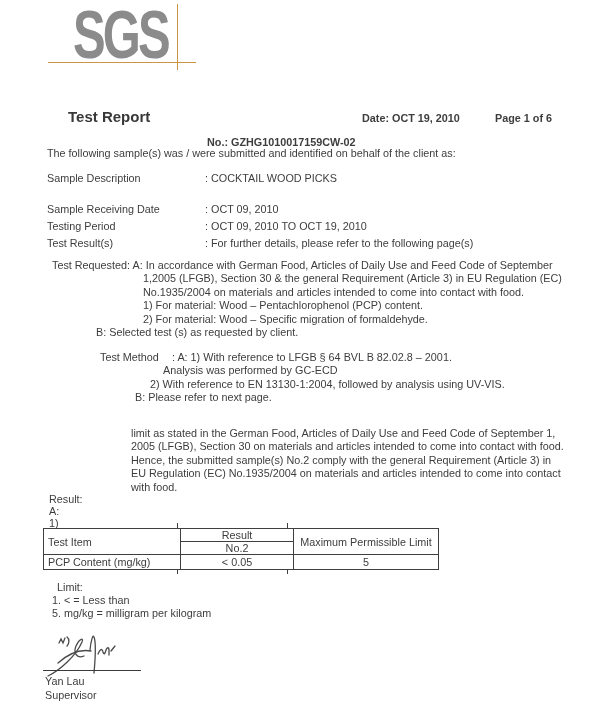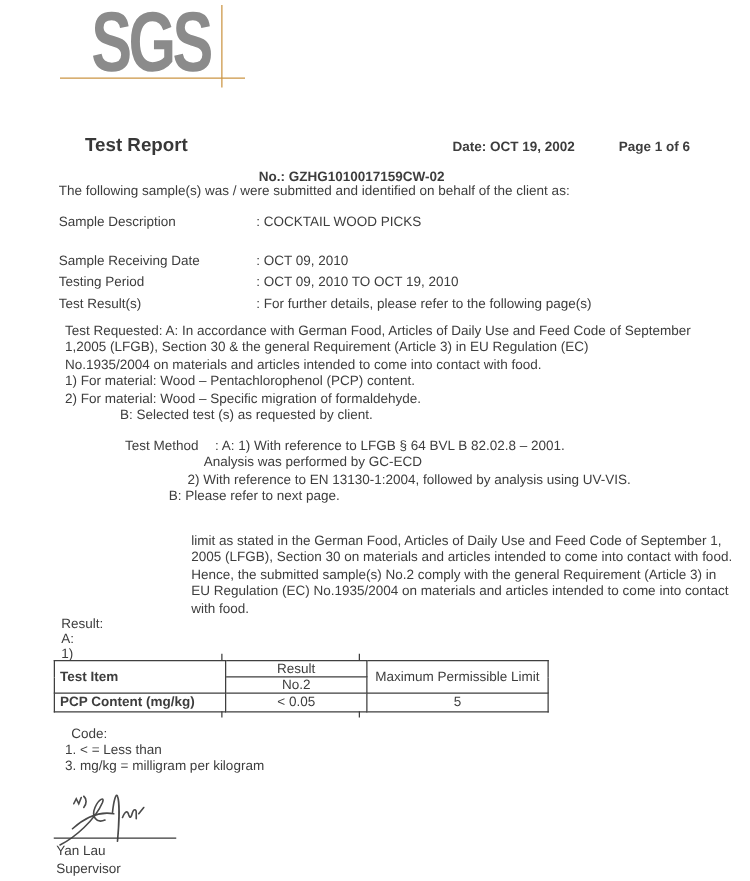--- a/index.html
+++ b/index.html
@@ -31,33 +31,33 @@
   .ln { white-space:nowrap; line-height:13.4px; }
   .intro { position:absolute; left:47px; top:147px; }
   .field-row { position:absolute; left:47px; white-space:nowrap; }
   .field-row .flabel { display:inline-block; width:158px; }
   .fr1 { top:172px; } .fr2 { top:203px; } .fr3 { top:220px; } .fr4 { top:237px; }
   .sect { position:absolute; left:52px; }
   .sect-requested { top:259px; }
   .sect-method    { top:351px; }
   .sect-conclusion{ top:427px; }
   .slabel { display:inline-block; width:72px;margin-left:48px; }
-  .ind91  { }
+  .ind91  { margin-left:91px; }
   .ind72  { margin-left:44px; }
   .ind111 { margin-left:111px; }
   .ind98  { margin-left:98px; }
   .ind83  { margin-left:83px; }
-  .ind101 { margin-left:101px; }
+  .ind101 { margin-left:79px; }
   .result-heading { position:absolute; left:49px; top:493px; }
   .result-heading .ln { line-height:12px; }
   
   .tbl-wrap { position:absolute; left:43px; top:528px; }
   table.rtbl { border-collapse:collapse; table-layout:fixed; width:388px; }
   table.rtbl td { border:1px solid #3f3f3f; padding:0 4px; font-size:10.8px; color:#3d3d3d; }
-  td.c-item  { width:128px; text-align:left;font-weight:bold; }
+  td.c-item  { width:128px; text-align:left; }
   td.c-res   { width:104px; text-align:center; }
   td.c-lim   { width:136px; text-align:center; }
   tr.hr1 td { height:12px; } tr.hr2 td { height:12px; } tr.dr td { height:14px; }
   .stub { position:absolute; width:1px; height:5px; background:#3f3f3f; }
   
   .note-sect { position:absolute; left:52px; top:581px; }
   .note-sect .ln { line-height:13px; }
   .note-head { margin-left:5px; }
   
   .sig-svg  { position:absolute; left:46px; top:630px; }
@@ -69,21 +69,21 @@
 <body>
 
 <div class="page">
 
   <div class="sgs-text">SGS</div>
   <div class="logo-vline"></div>
   <div class="logo-hline"></div>
 
   <div class="rpt-title">Test Report</div>
   <div class="hdr-meta hdr-no">No.: GZHG1010017159CW-02</div>
-  <div class="hdr-meta hdr-date">Date: OCT 19, 2002</div>
+  <div class="hdr-meta hdr-date">Date: OCT 19, 2010</div>
   <div class="hdr-meta hdr-page">Page 1 of 6</div>
 
   <div class="intro ln">The following sample(s) was / were submitted and identified on behalf of the client as:</div>
 
   <div class="field-row fr1">
     <span class="flabel">Sample Description</span><span>: COCKTAIL WOOD PICKS</span>
   </div>
   <div class="field-row fr2">
     <span class="flabel">Sample Receiving Date</span><span>: OCT 09, 2010</span>
   </div>
@@ -144,23 +144,23 @@
       </tr>
     </tbody>
       </table>
   </div>
   <div class="stub" style="left:177px; top:523px;"></div>
   <div class="stub" style="left:287px; top:523px;"></div>
   <div class="stub" style="left:177px; top:569px;"></div>
   <div class="stub" style="left:287px; top:569px;"></div>
 
   <div class="note-sect">
-    <div class="ln note-head">Code:</div>
+    <div class="ln note-head">Limit:</div>
     <div class="ln">1. &lt; = Less than</div>
-    <div class="ln">3.  mg/kg = milligram per kilogram</div>
+    <div class="ln">5.  mg/kg = milligram per kilogram</div>
   </div>
 
   <svg class="sig-svg" width="75" height="48" viewBox="0 0 75 48">
     <g fill="none" stroke="#4a4a4a" stroke-width="1.3" stroke-linecap="round">
       <path d="M2 46 C 14 40, 30 26, 36 12 C 38 7, 33 9, 30 16 C 27 23, 31 29, 38 26"></path>
       <path d="M12 33 C 22 24, 34 19, 45 21"></path>
       <path d="M13 13 l2 -4 l2 4 l2 -5"></path>
       <path d="M21 7 c 2.5 2, 2.5 6, 0 9"></path>
       <path d="M44 20 C 45 10, 47 4, 48 7 C 50 12, 49 32, 48 43"></path>
       <path d="M52 24 c 2 -5 4 -6 5 -2 c 1 3 2 2 3 -2 c 1 -3 3 -3 3 0 l 0 5"></path>

